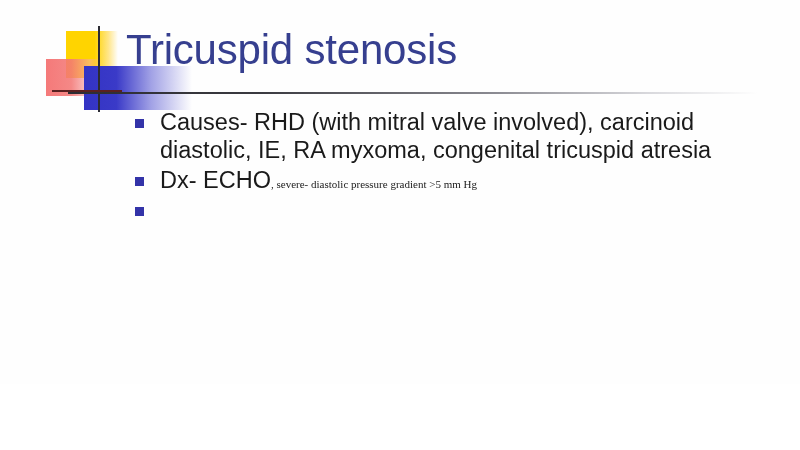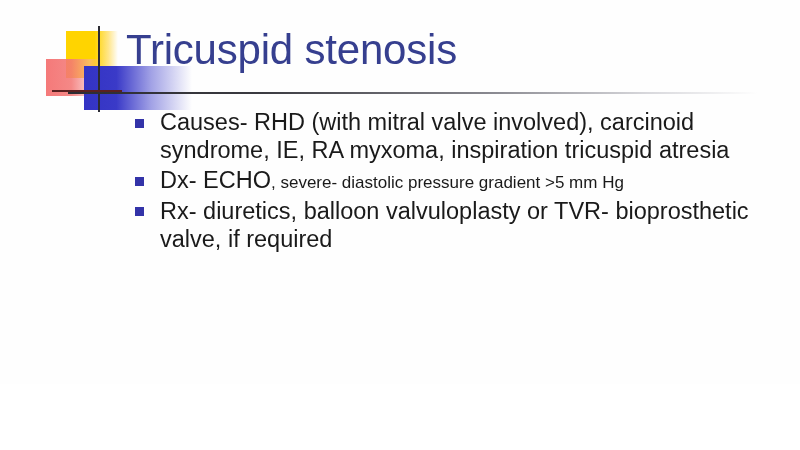--- a/index.html
+++ b/index.html
@@ -116,21 +116,21 @@
   }
   ul.bullets > li .marker {
     position: absolute;
     left: 3px;
     top: 0.46em;
     width: 9px;
     height: 9px;
     background: #3333a8;
   }
   .it { font-style: italic; }
-  .small { font-size: 17px; }
+  .small { font-size: 11px; font-family: Liberation Serif, serif; }
 </style>
 </head>
 <body>
 
 <div id="slide">
 
   <div class="deco">
     <div class="deco-yellow"></div>
     <div class="deco-red"></div>
     <div class="deco-blue"></div>
@@ -140,38 +140,37 @@
 
   <div class="slide-title">Tricuspid stenosis</div>
 
   <div class="title-rule"></div>
 
   <div class="body">
     <ul class="bullets">
 
       <li>
         <span class="marker"></span>
-        <span>Causes- RHD (with mitral valve involved), carcinoid syndrome, IE, RA myxoma, inspiration tricuspid atresia</span>
+        <span>Causes- RHD (with mitral valve involved), carcinoid diastolic, IE, RA myxoma, congenital tricuspid atresia</span>
       </li>
 
       <li>
         <span class="marker"></span>
       </li>
 
 
       <li>
         <span class="marker"></span>
       </li>
 
       <li>
         <span class="marker"></span>
         <span>Dx- ECHO</span><span class="small">, severe- diastolic pressure gradient &gt;5 mm Hg</span>
       </li>
 
       <li>
         <span class="marker"></span>
-        <span>Rx- diuretics, balloon valvuloplasty or TVR- bioprosthetic valve, if required</span>
       </li>
 
     </ul>
   </div>
 
 </div>
 
 </body></html>

